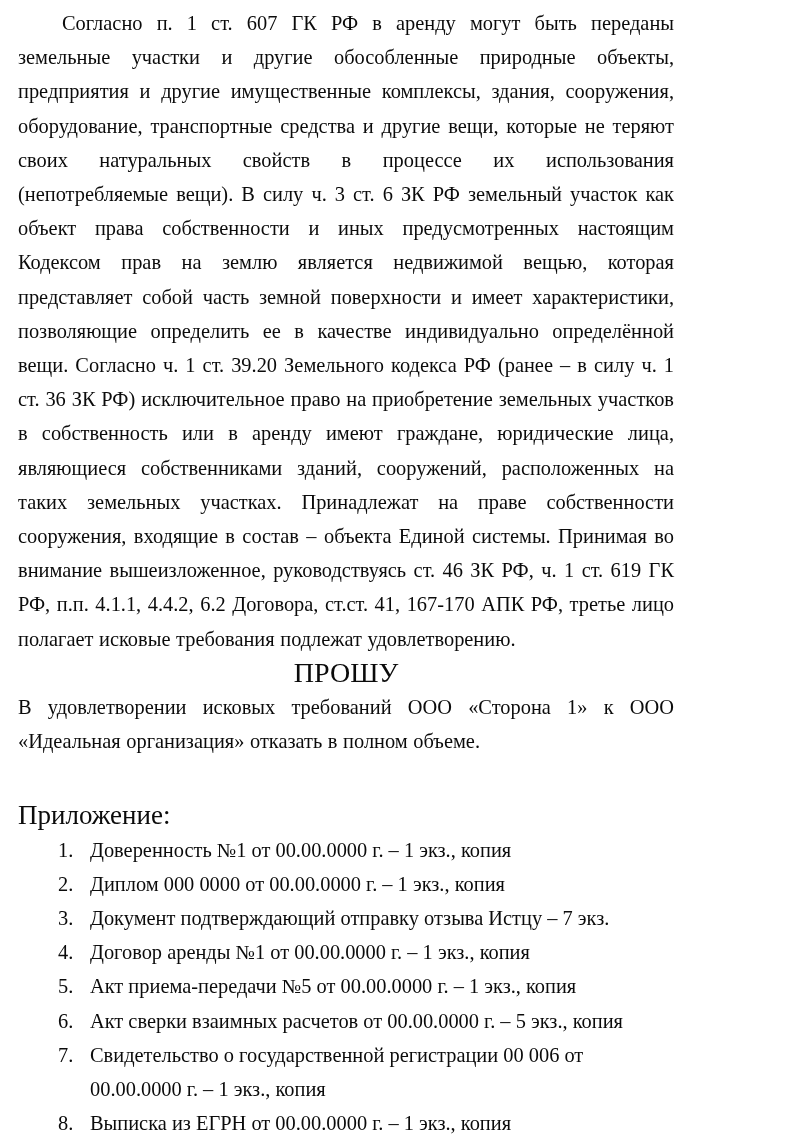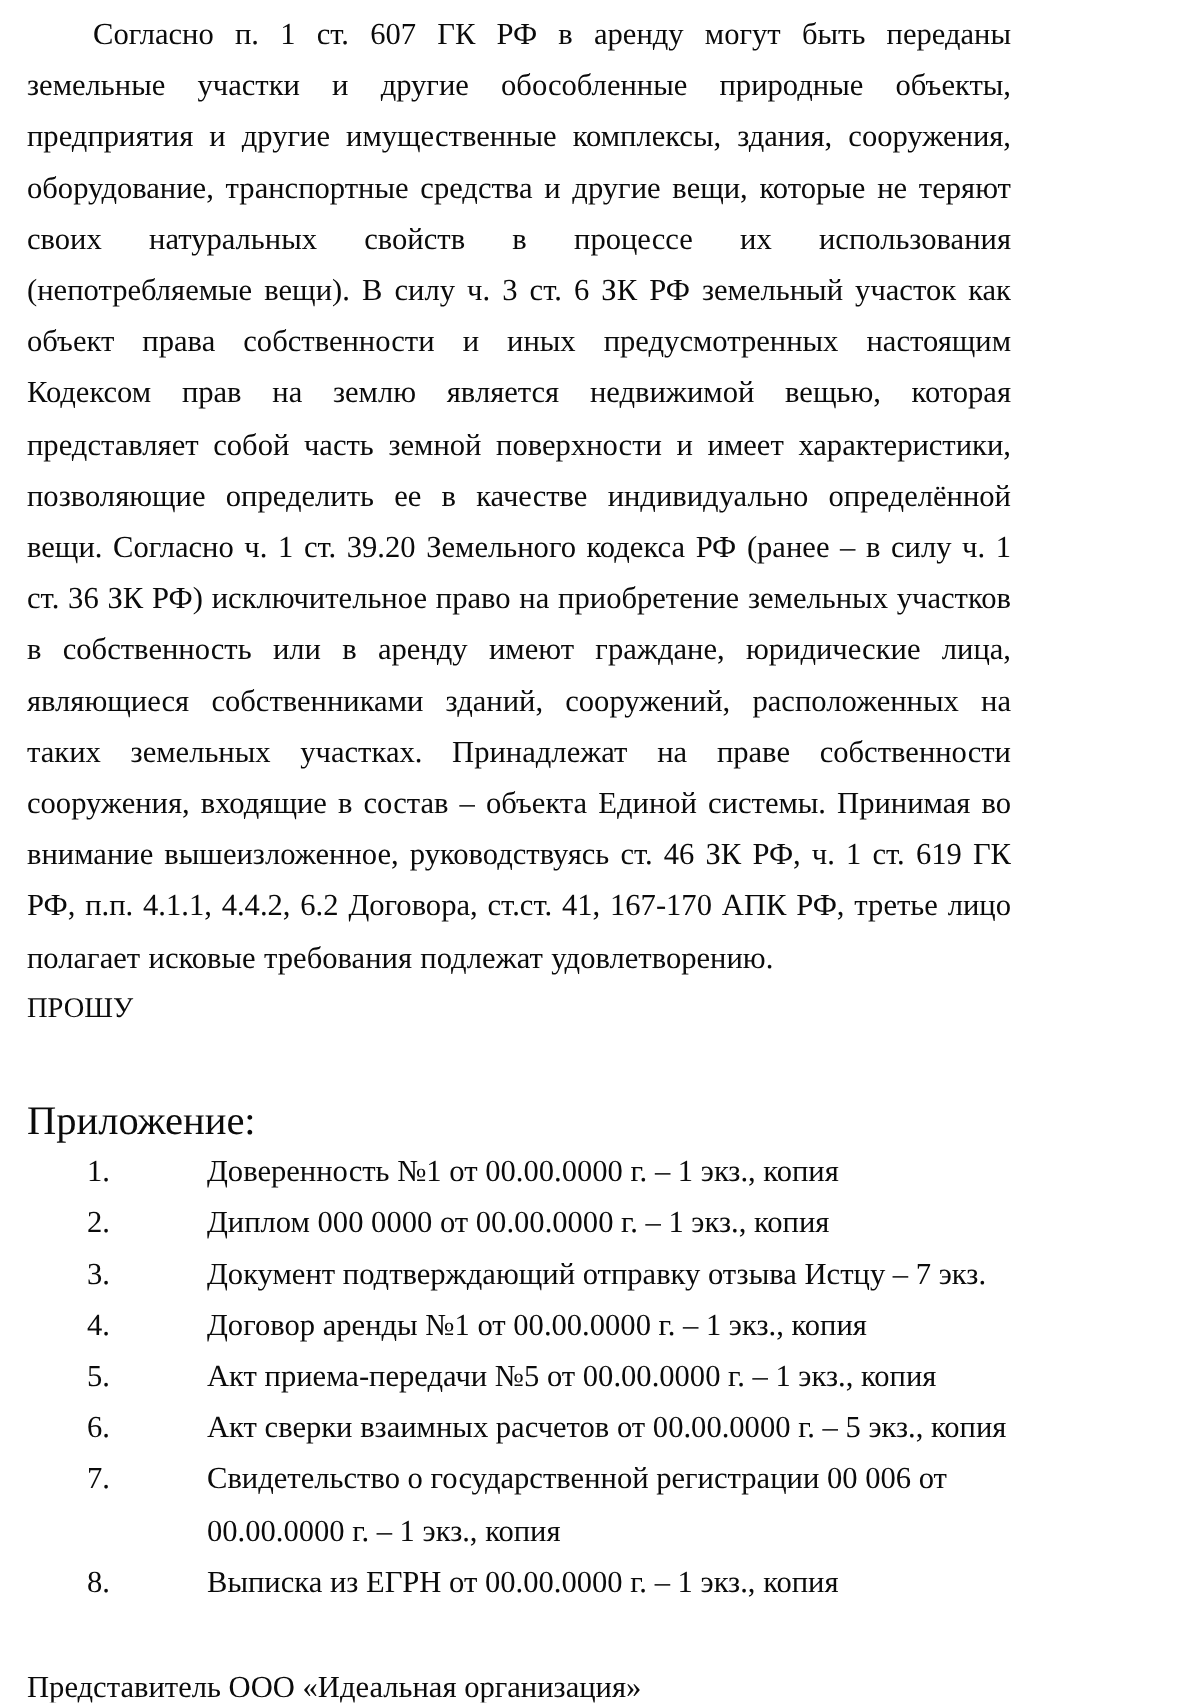--- a/index.html
+++ b/index.html
@@ -37,23 +37,23 @@
   }
   .para--indent {
     text-indent: 44px;
   }
   .para--flush {
     text-indent: 0;
   }
 
   .centered {
     margin: 0;
-    font-size: 19px;
+    font-size: 28px;
     line-height: 34.2px;
-    text-align: left;
+    text-align: center;
   }
 
   .plain {
     margin: 0;
     font-size: 27px;
     line-height: 34.2px;
     text-align: left;
   }
   .gap-md { height: 30px; }
   .gap-lg { height: 36px; }
@@ -77,40 +77,40 @@
     position: absolute;
     left: 40px;
     top: 0;
     width: 26px;
     text-align: left;
     font-size: 20.4px;
     line-height: 34.2px;
   }
   .attach-text {
     display: block;
-    margin-left: 48px;
   }
 
   
   .sig-line {
     margin: 0;
     font-size: 20.4px;
     line-height: 34.2px;
     text-align: left;
   }
 </style>
 </head>
 <body>
 
 <div class="page">
 
   <p class="para para--indent">Согласно п. 1 ст. 607 ГК РФ в аренду могут быть переданы земельные участки и другие обособленные природные объекты, предприятия и другие имущественные комплексы, здания, сооружения, оборудование, транспортные средства и другие вещи, которые не теряют своих натуральных свойств в процессе их использования (непотребляемые вещи). В силу ч. 3 ст. 6 ЗК РФ земельный участок как объект права собственности и иных предусмотренных настоящим Кодексом прав на землю является недвижимой вещью, которая представляет собой часть земной поверхности и имеет характеристики, позволяющие определить ее в качестве индивидуально определённой вещи. Согласно ч. 1 ст. 39.20 Земельного кодекса РФ (ранее – в силу ч. 1 ст. 36 ЗК РФ) исключительное право на приобретение земельных участков в собственность или в аренду имеют граждане, юридические лица, являющиеся собственниками зданий, сооружений, расположенных на таких земельных участках. Принадлежат на праве собственности сооружения, входящие в состав – объекта Единой системы. Принимая во внимание вышеизложенное, руководствуясь ст. 46 ЗК РФ, ч. 1 ст. 619 ГК РФ, п.п. 4.1.1, 4.4.2, 6.2 Договора, ст.ст. 41, 167-170 АПК РФ, третье лицо полагает исковые требования подлежат удовлетворению.</p>
 
   <p class="centered">ПРОШУ</p>
 
+  <p class="para para--flush">В удовлетворении исковых требований ООО «Сторона 1» к ООО «Идеальная организация» отказать в полном объеме.</p>
 
   <div class="gap-xl"></div>
 
   <p class="plain">Приложение:</p>
 
   <ol class="attach-list">
     <li class="attach-item">
       <span class="attach-num">1.</span>
       <span class="attach-text">Доверенность №1 от 00.00.0000 г. – 1 экз., копия</span>
     </li>

